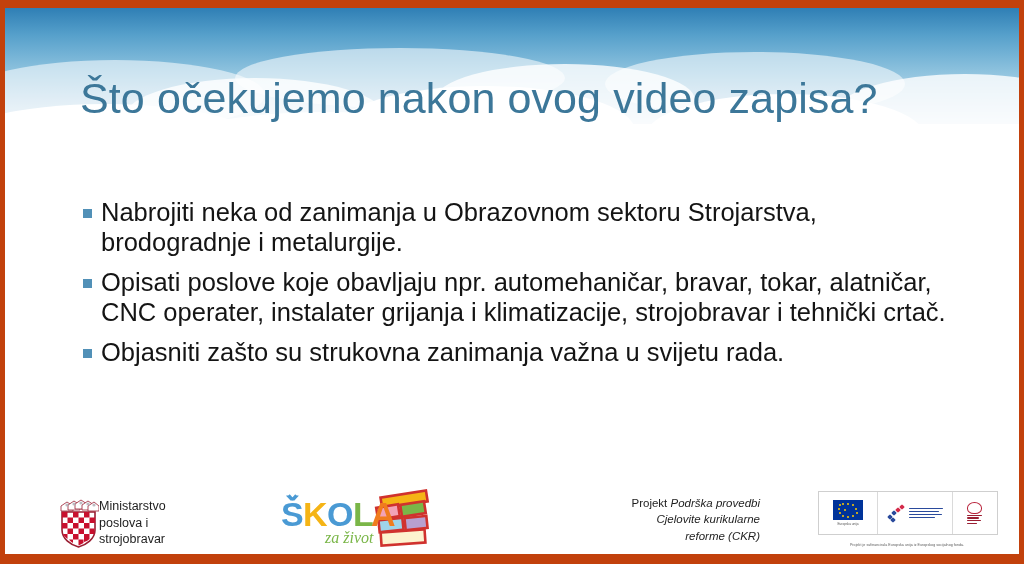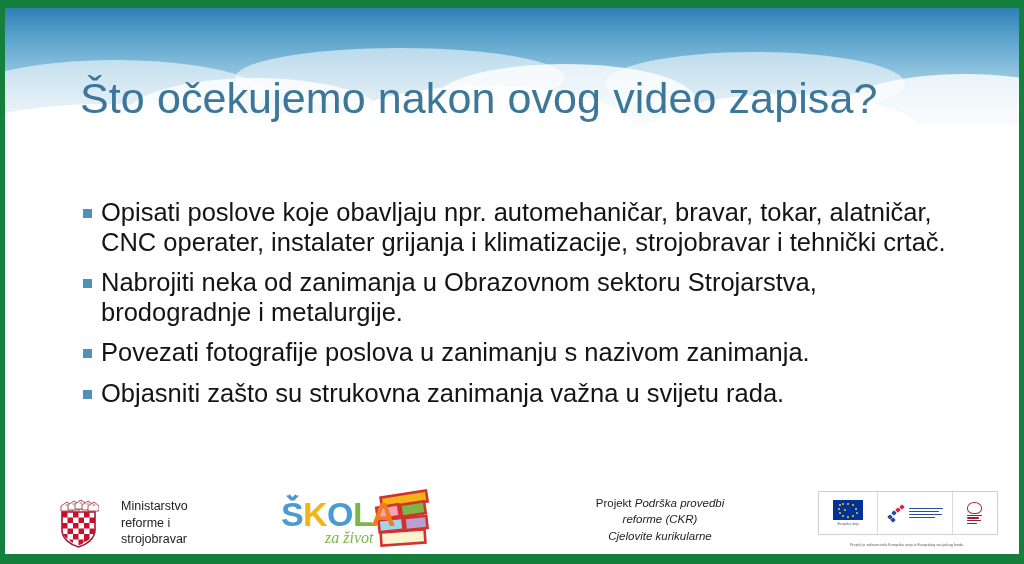--- a/index.html
+++ b/index.html
@@ -1,18 +1,18 @@
 <!DOCTYPE html>
 <html><head>
 <meta charset="utf-8">
 <style>
   html,body{margin:0;padding:0;background:#000;}
   body{width:1024px;height:564px;overflow:hidden;font-family:"Liberation Sans",sans-serif;}
 
-  #slide-frame{position:relative;width:1024px;height:564px;background:#15803d;overflow:hidden;}
+  #slide-frame{position:relative;width:1024px;height:564px;background:#c2410c;overflow:hidden;}
 
   
   #slide{position:absolute;left:5px;top:8px;width:1014px;height:546px;background:#ffffff;overflow:hidden;}
 
   
   .sky{position:absolute;left:0;top:0;width:100%;height:150px;
        background:linear-gradient(to bottom,#2f7fb5 0%,#56a0cb 18%,#8dc2de 42%,#c3dcec 64%,#e6f0f7 80%,#ffffff 100%);}
   .cloud{position:absolute;background:#ffffff;border-radius:50%;}
   .cloud.soft{background:rgba(255,255,255,.80);}
   .cloud.softer{background:rgba(255,255,255,.55);}
@@ -26,27 +26,27 @@
   .lead{position:absolute;left:88px;top:148px;font-size:25px;color:#171717;}
 
   .bullets{position:absolute;left:78px;top:190px;width:890px;}
   .bullet{display:flex;align-items:flex-start;margin-bottom:11px;}
   .bullet .marker{flex:0 0 auto;width:9px;height:9px;background:#5190b7;margin:11px 9px 0 0;}
   .bullet .btext{font-size:25.5px;line-height:1.16;color:#141414;}
 
   
   .footer{position:absolute;left:0;bottom:0;width:100%;height:78px;}
 
-  .logo-minzo{position:absolute;left:53px;bottom:6px;display:flex;align-items:center;gap:22px;}
+  .logo-minzo{position:absolute;left:53px;bottom:6px;display:flex;align-items:center;gap:0;}
   .grb{width:41px;height:49px;flex:0 0 auto;}
   .minzo-text{font-size:12.5px;line-height:1.33;color:#1d1d1d;}
 
   .logo-skola{position:absolute;left:272px;bottom:6px;width:170px;height:62px;}
 
-  .projekt{position:absolute;left:555px;bottom:10px;width:200px;text-align:center;
+  .projekt{position:absolute;left:555px;bottom:10px;width:200px;text-align:right;
            font-size:11.5px;line-height:1.42;color:#1d1d1d;}
   .projekt em{font-style:italic;}
 
   .eu-banner{position:absolute;right:23px;bottom:7px;width:178px;height:56px;}
   .eu-card{position:absolute;left:0;top:0;width:178px;height:42px;background:#ffffff;
            border:1px solid #cfcfcf;display:flex;align-items:center;}
   .eu-cell{height:100%;display:flex;align-items:center;justify-content:center;flex-direction:column;}
   .eu-cell.a{width:58px;border-right:1px solid #dadada;}
   .eu-cell.b{width:74px;border-right:1px solid #dadada;gap:2px;flex-direction:row;}
   .eu-cell.c{width:42px;}
@@ -87,29 +87,25 @@
       <div class="cloud" style="left:150px;top:104px;width:340px;height:80px;"></div>
       <div class="cloudbase"></div>
     </div>
 
     <div class="title">Što očekujemo nakon ovog video zapisa?</div>
 
 
     <div class="bullets">
       <div class="bullet">
         <span class="marker"></span>
-        <span class="btext">Opisati poslove koje obavljaju npr. automehaničar, bravar, tokar, alatničar, CNC operater, instalater grijanja i klimatizacije, strojobravar i tehnički crtač.</span>
+        <span class="btext">Nabrojiti neka od zanimanja u Obrazovnom sektoru Strojarstva, brodogradnje i metalurgije.</span>
       </div>
       <div class="bullet">
         <span class="marker"></span>
-        <span class="btext">Nabrojiti neka od zanimanja u Obrazovnom sektoru Strojarstva, brodogradnje i metalurgije.</span>
-      </div>
-      <div class="bullet">
-        <span class="marker"></span>
-        <span class="btext">Povezati fotografije poslova u zanimanju s nazivom zanimanja.</span>
+        <span class="btext">Opisati poslove koje obavljaju npr. automehaničar, bravar, tokar, alatničar, CNC operater, instalater grijanja i klimatizacije, strojobravar i tehnički crtač.</span>
       </div>
       <div class="bullet">
         <span class="marker"></span>
         <span class="btext">Objasniti zašto su strukovna zanimanja važna u svijetu rada.</span>
       </div>
     </div>
 
     <div class="footer">
 
       <div class="logo-minzo">
@@ -144,21 +140,21 @@
             <rect x="31.5" y="29.5" width="5" height="5.5"></rect>
             <path d="M5 35 H9.5 V40 C8 39 6 37 5 35 Z"></path>
             <path d="M15 35 H20.5 V40.5 H15 Z"></path>
             <path d="M26 35 H31.5 V40 C30 41.5 28 42.5 26 43 Z"></path>
             <path d="M11 40.5 H15 V44 C13.5 43.2 12 42 11 40.5 Z"></path>
             <path d="M20.5 40.5 H25.5 V44 C24 45 22.5 45.8 20.5 46.4 Z"></path>
           </g>
         </svg>
         <div class="minzo-text">
           <div>Ministarstvo</div>
-          <div>reforme i</div>
+          <div>poslova i</div>
           <div>strojobravar</div>
         </div>
       </div>
 
       <div class="logo-skola">
         <svg viewBox="0 0 170 62" width="170" height="62">
 
           <g stroke="#d0322e" stroke-width="2.6" fill="none">
             <rect x="104" y="8" width="46" height="11" transform="rotate(-9 127 13)" fill="#f5b416"></rect>
             <rect x="100" y="20" width="22" height="12" transform="rotate(-9 111 26)" fill="#f2a3b6"></rect>
@@ -174,22 +170,22 @@
           <text x="26" y="40" font-family="Liberation Sans, sans-serif" font-size="34" font-weight="bold" fill="#f5b416">K</text>
           <text x="50" y="40" font-family="Liberation Sans, sans-serif" font-size="34" font-weight="bold" fill="#4a9ad4">O</text>
           <text x="76" y="40" font-family="Liberation Sans, sans-serif" font-size="34" font-weight="bold" fill="#7ab648">L</text>
           <text x="94" y="40" font-family="Liberation Sans, sans-serif" font-size="34" font-weight="bold" fill="#f07c1e">A</text>
           <text x="48" y="57" font-family="Liberation Serif, serif" font-size="16" font-style="italic" fill="#7ab648">za život</text>
         </svg>
       </div>
 
       <div class="projekt">
         <div><span>Projekt </span><em>Podrška provedbi</em></div>
+        <div><em>Cjelovite kurikularne</em></div>
         <div><em>reforme (CKR)</em></div>
-        <div><em>Cjelovite kurikularne</em></div>
       </div>
 
       <div class="eu-banner">
         <div class="eu-card">
           <div class="eu-cell a">
             <div class="euflag">
               <i style="left:14px;top:3px;"></i>
                 <i style="left:19px;top:4px;"></i>
               <i style="left:22px;top:8px;"></i>
                 <i style="left:23px;top:12px;"></i>

